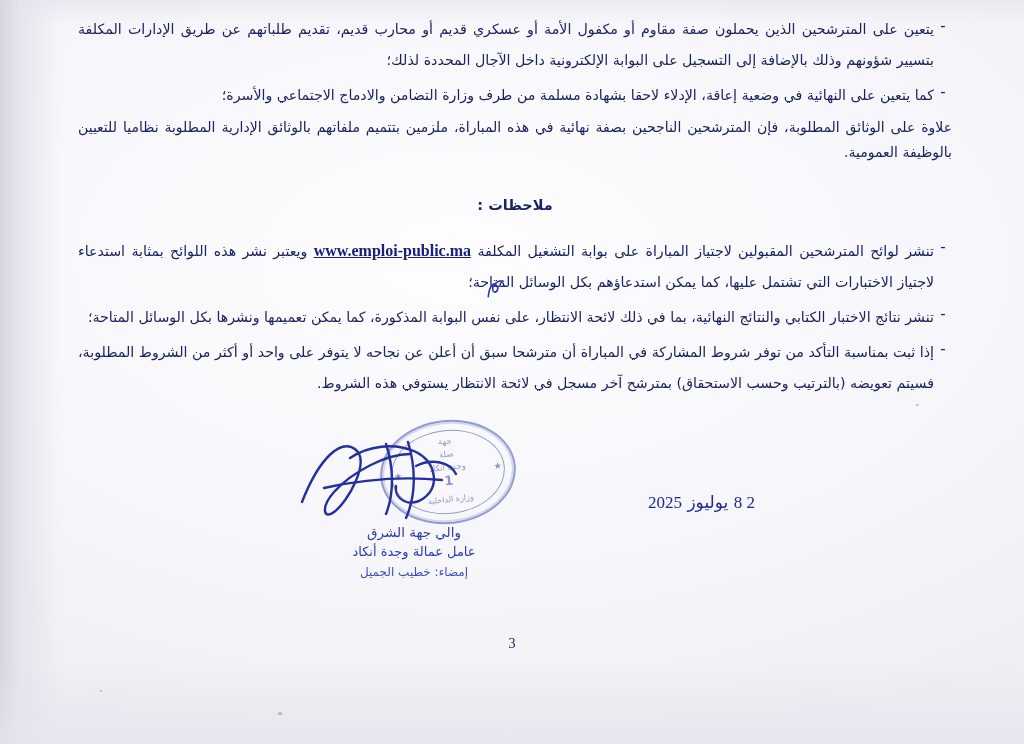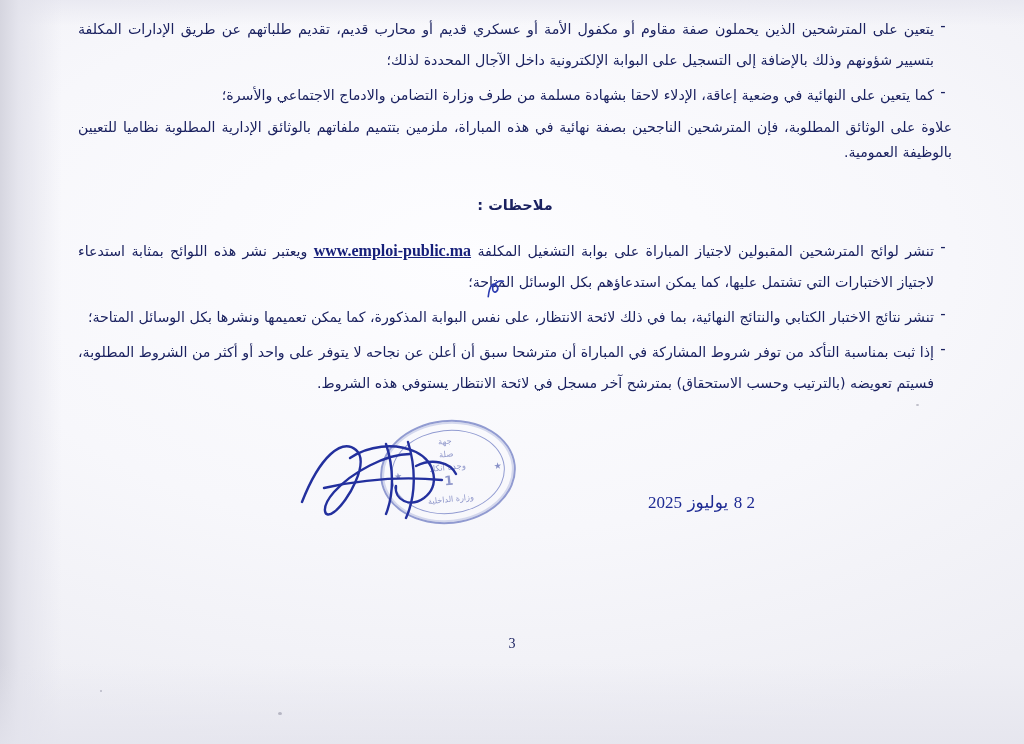--- a/index.html
+++ b/index.html
@@ -284,20 +284,25 @@
           <path d="M12 74 C30 28, 52 10, 66 22 C80 34, 58 74, 44 84 C34 92, 30 80, 44 64 C62 44, 96 26, 120 26"></path>
           <path d="M60 30 C78 18, 104 14, 126 24 C146 34, 150 58, 134 70 C120 80, 104 72, 106 58"></path>
           <path d="M96 16 C104 40, 104 66, 96 86"></path>
           <path d="M118 14 C126 40, 126 68, 116 90"></path>
           <path d="M34 60 C70 52, 110 48, 152 52"></path>
           <path d="M126 38 C142 30, 160 34, 166 46"></path>
         </g>
       </svg>
     </div>
 
+    <div class="sig-names">
+      <div class="sig-line1">والي جهة الشرق</div>
+      <div class="sig-line2">عامل عمالة وجدة   أنكاد</div>
+      <div class="sig-line3">إمضاء: خطيب الجميل</div>
+    </div>
   </div>
 
   <div class="date-block">
     <span class="dnum">2 8</span>
     <span>يوليوز</span>
     <span class="dnum">2025</span>
   </div>
 
   <div class="page-number">3</div>
 

